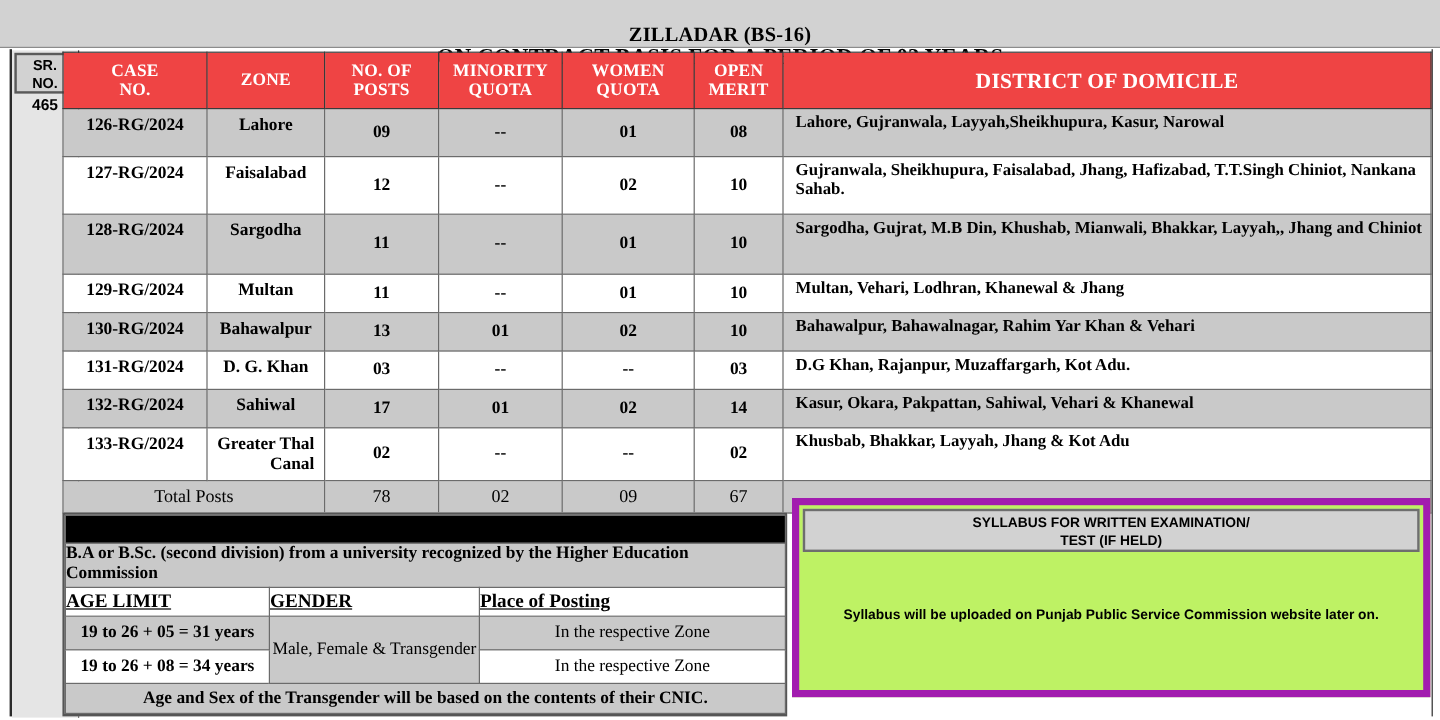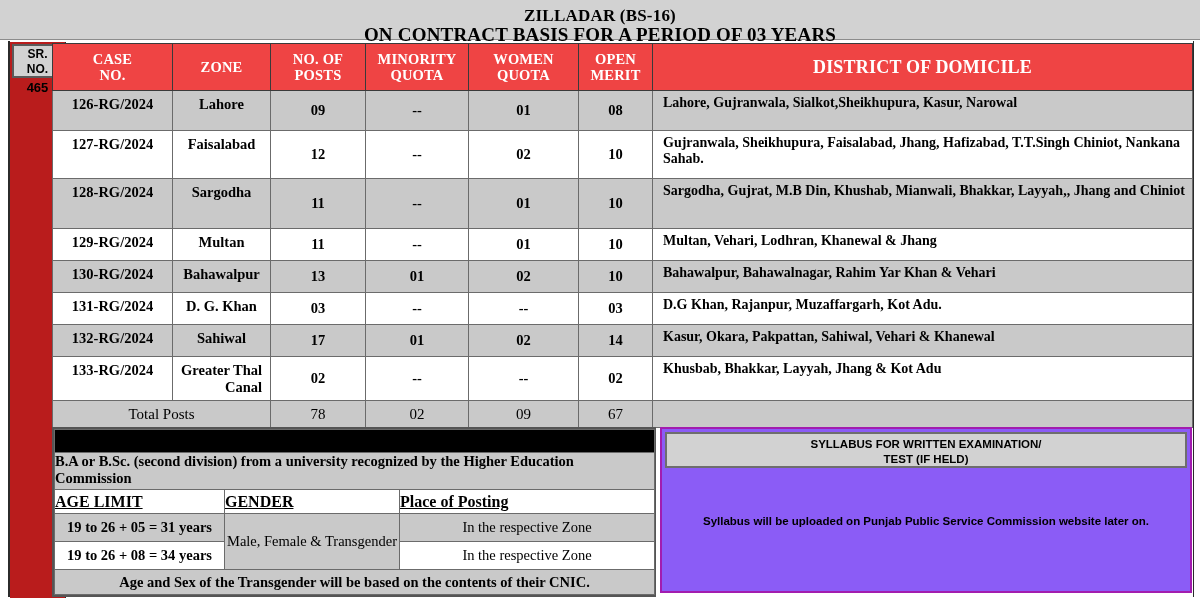--- a/index.html
+++ b/index.html
@@ -34,21 +34,21 @@
   }
   .title-line {
     text-align: center;
     font-weight: bold;
     color: #000;
     letter-spacing: .2px;
   }
   .title-line-1 {
     font-size: 17px;
     line-height: 19px;
-    padding-top: 6px;
+    padding-top: 19px;
   }
   .title-line-2 {
     font-size: 19px;
     line-height: 20px;
   }
 
   
   .outer-frame {
     position: absolute;
     left: 8px;
@@ -60,21 +60,21 @@
     box-sizing: border-box;
   }
 
   
   .srno-col {
     position: absolute;
     left: 10px;
     top: 42px;
     width: 56px;
     height: 556px;
-    background: #b91c1c;
+    background: #e5e5e5;
     border-right: 1px solid #2b2b2b;
     box-sizing: border-box;
   }
   .srno-box {
     margin: 2px 2px 0 2px;
     height: 34px;
     background: #d2d2d2;
     border: 2px solid #5a5a5a;
     box-sizing: border-box;
     font-family: "Liberation Sans", "DejaVu Sans", sans-serif;
@@ -246,26 +246,26 @@
     font-size: 14.5px;
     font-weight: bold;
     text-align: center;
     height: 24px;
   }
 
   
   .syll-wrap {
     position: absolute;
     left: 660px;
-    top: 427px;
+    top: 415px;
     width: 532px;
     height: 166px;
-    border: 2px solid #a21caf;
-    box-sizing: border-box;
-    background: #8b5cf6;
+    border: 6px solid #a21caf;
+    box-sizing: border-box;
+    background: #bef264;
     font-family: "Liberation Sans", "DejaVu Sans", sans-serif;
   }
   .syll-head {
     margin: 3px;
     height: 36px;
     background: #d2d2d2;
     border: 2px solid #6e6e6e;
     box-sizing: border-box;
     text-align: center;
     font-size: 11.5px;
@@ -343,21 +343,21 @@
       </tr>
     </thead>
     <tbody id="posts-body">
         <tr class="shade" style="height: 40px;">
           <td class="c-case">126-RG/2024</td>
           <td class="c-zone">Lahore</td>
           <td class="c-num">09</td>
           <td class="c-num">--</td>
           <td class="c-num">01</td>
           <td class="c-num">08</td>
-          <td class="c-dom">Lahore,  Gujranwala, Sialkot,Sheikhupura, Kasur, Narowal</td>
+          <td class="c-dom">Lahore,  Gujranwala, Layyah,Sheikhupura, Kasur, Narowal</td>
         </tr>
         <tr class="plain" style="height: 48px;">
           <td class="c-case">127-RG/2024</td>
           <td class="c-zone">Faisalabad</td>
           <td class="c-num">12</td>
           <td class="c-num">--</td>
           <td class="c-num">02</td>
           <td class="c-num">10</td>
           <td class="c-dom">Gujranwala, Sheikhupura, Faisalabad, Jhang, Hafizabad, T.T.Singh Chiniot, Nankana Sahab.</td>
         </tr>

